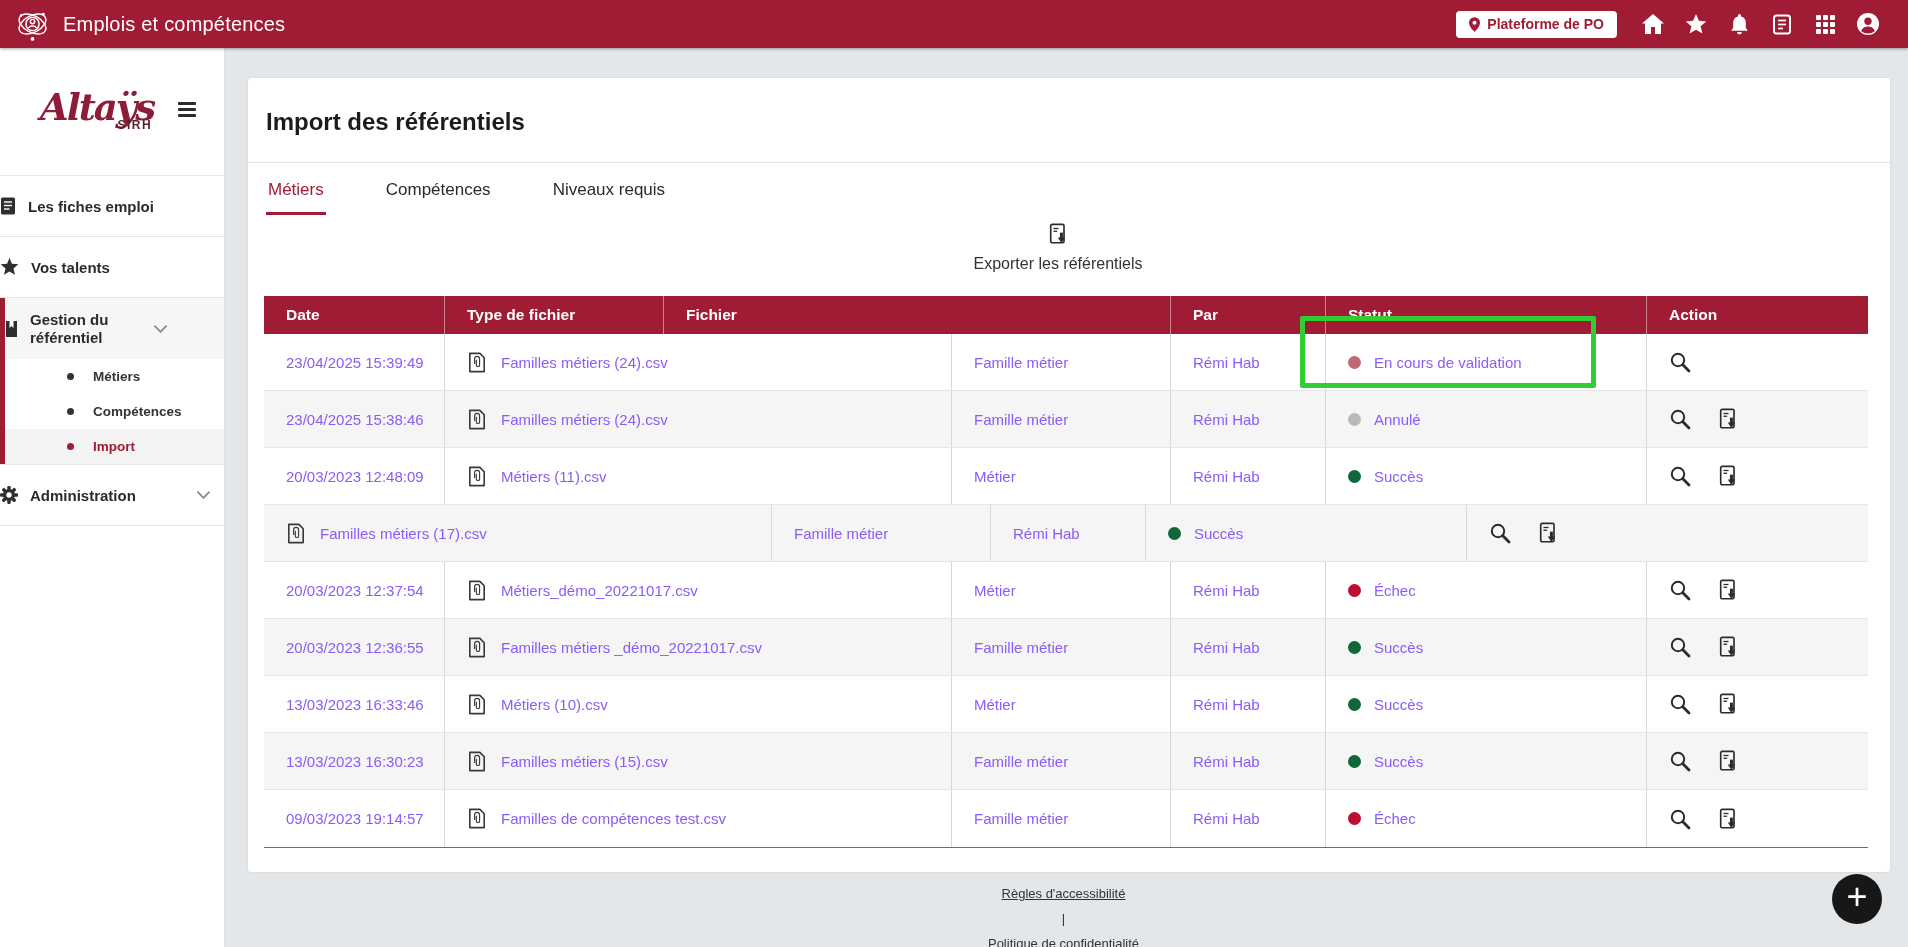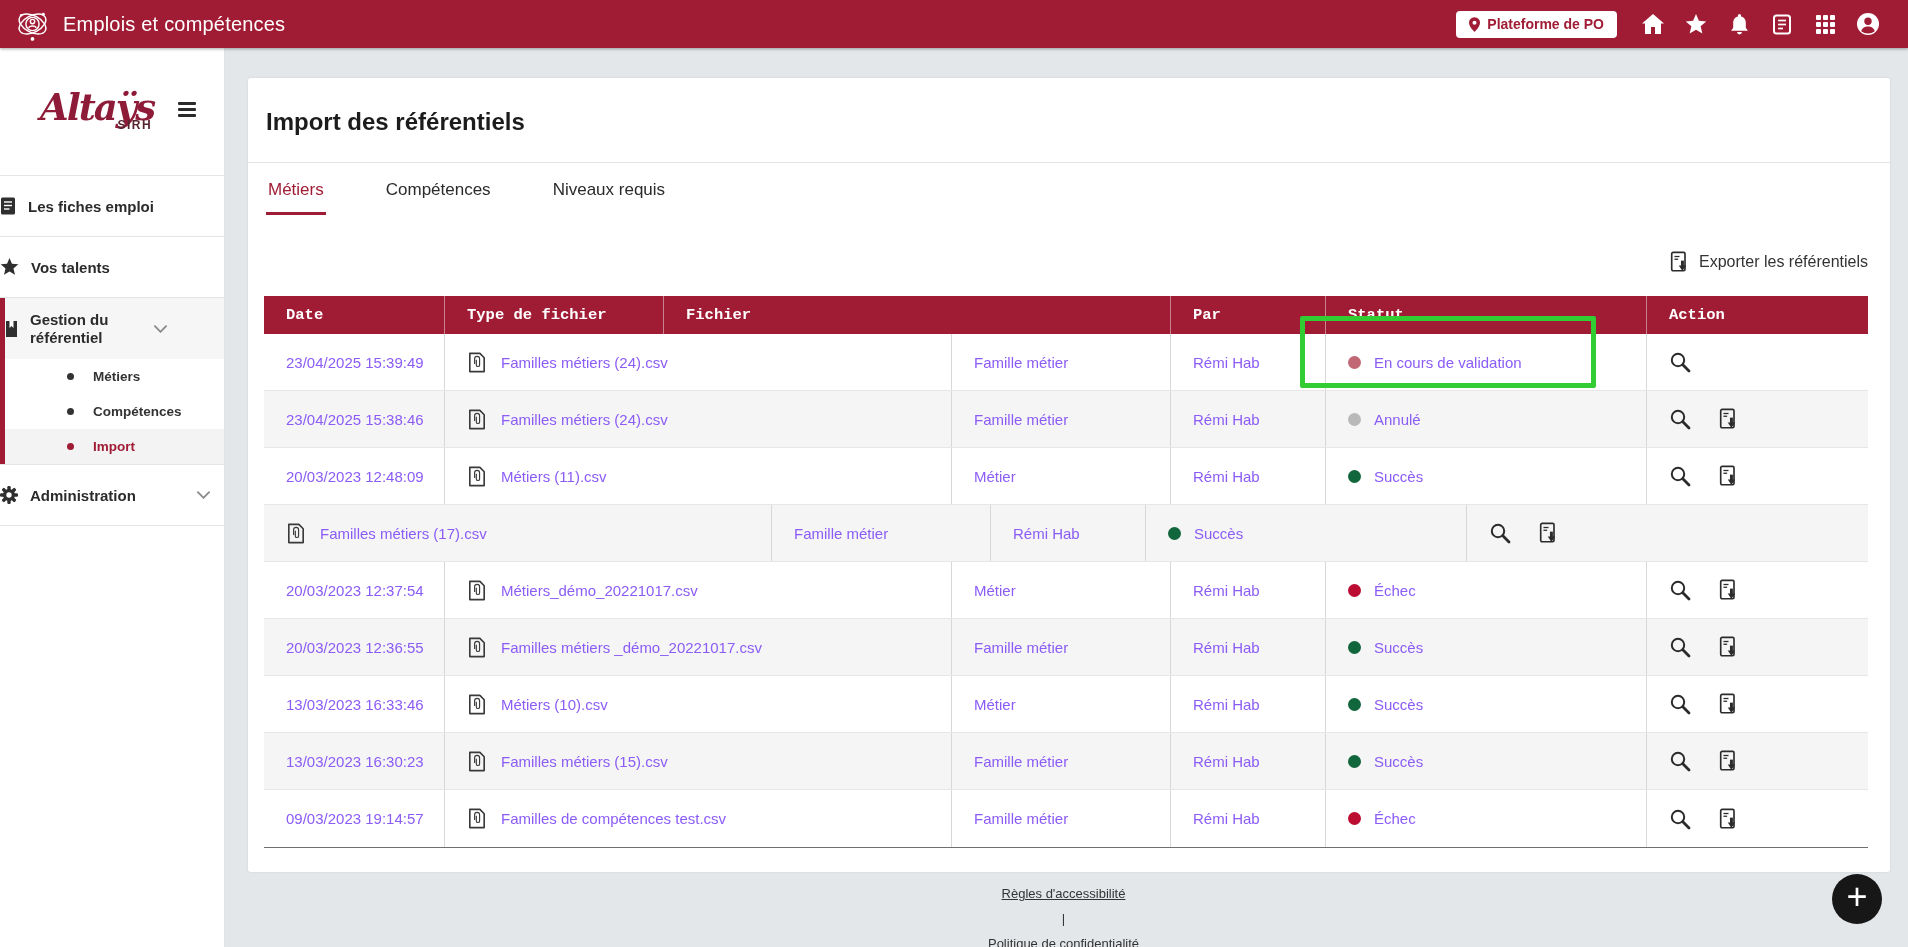--- a/index.html
+++ b/index.html
@@ -44,26 +44,26 @@
   
   .main { flex:1; position:relative; }
   .card { background:#fff; border-radius:3px; margin:30px 18px 0 23px; height:794px; box-shadow:0 0 3px rgba(0,0,0,.08); }
   .title-block { padding:30px 18px 26px 18px; }
   .page-title { font-size:24px; font-weight:600; color:#1c1c1c; }
   .title-divider { height:1px; background:#e3e3e3; }
   .tabs { display:flex; padding:0 18px; }
   .tab { padding:17px 2px 12px 2px; margin-right:58px; font-size:17px; color:#2b2b2b; border-bottom:3px solid transparent; cursor:pointer; }
   .tab.active { color:#a01c35; border-bottom-color:#a01c35; }
 
-  .export-row { display:flex; justify-content:flex-end; align-items:center; gap:10px; margin:36px 22px 14px 0; height:22px; cursor:pointer; }
+  .export-row { display:flex; justify-content:flex-end; align-items:center; gap:10px; margin:36px 22px 14px 0; height:22px; cursor:pointer;flex-direction:column; }
   .export-row span { font-size:16px; color:#333; }
 
   .table { margin:23px 22px 0 16px; border-bottom:1px solid #6f6f6f; }
   .thead { display:flex; background:#a01c35; height:38px; }
-  .th { color:#fff; font-size:15.5px; font-weight:700; display:flex; align-items:center; padding-left:22px; border-left:1px solid rgba(255,255,255,.45);font-family:Liberation Mono, monospace; }
+  .th { color:#fff; font-size:15.5px; font-weight:700; display:flex; align-items:center; padding-left:22px; border-left:1px solid rgba(255,255,255,.45); }
   .th:first-child { border-left:none; }
   .trow { display:flex; height:57px; background:#fff; border-bottom:1px solid #e6e6e6; }
   .trow.alt { background:#f5f5f5; }
   .trow:last-child { border-bottom:none; }
   .cell { display:flex; align-items:center; padding-left:22px; font-size:15px; color:#8b5cf6; border-left:1px solid #d8d8d8; }
   .cell:first-child { border-left:none; }
   .c-date { width:180px; } .c-file { width:507px; gap:14px; } .c-type { width:219px; }
   .c-par { width:155px; } .c-status { width:321px; gap:13px; } .c-action { width:222px; gap:28px; }
   .th.c-date,.th.c-file,.th.c-type,.th.c-par,.th.c-status,.th.c-action { padding-left:22px; }
   .dot { width:13px; height:13px; border-radius:50%; flex:0 0 auto; }

